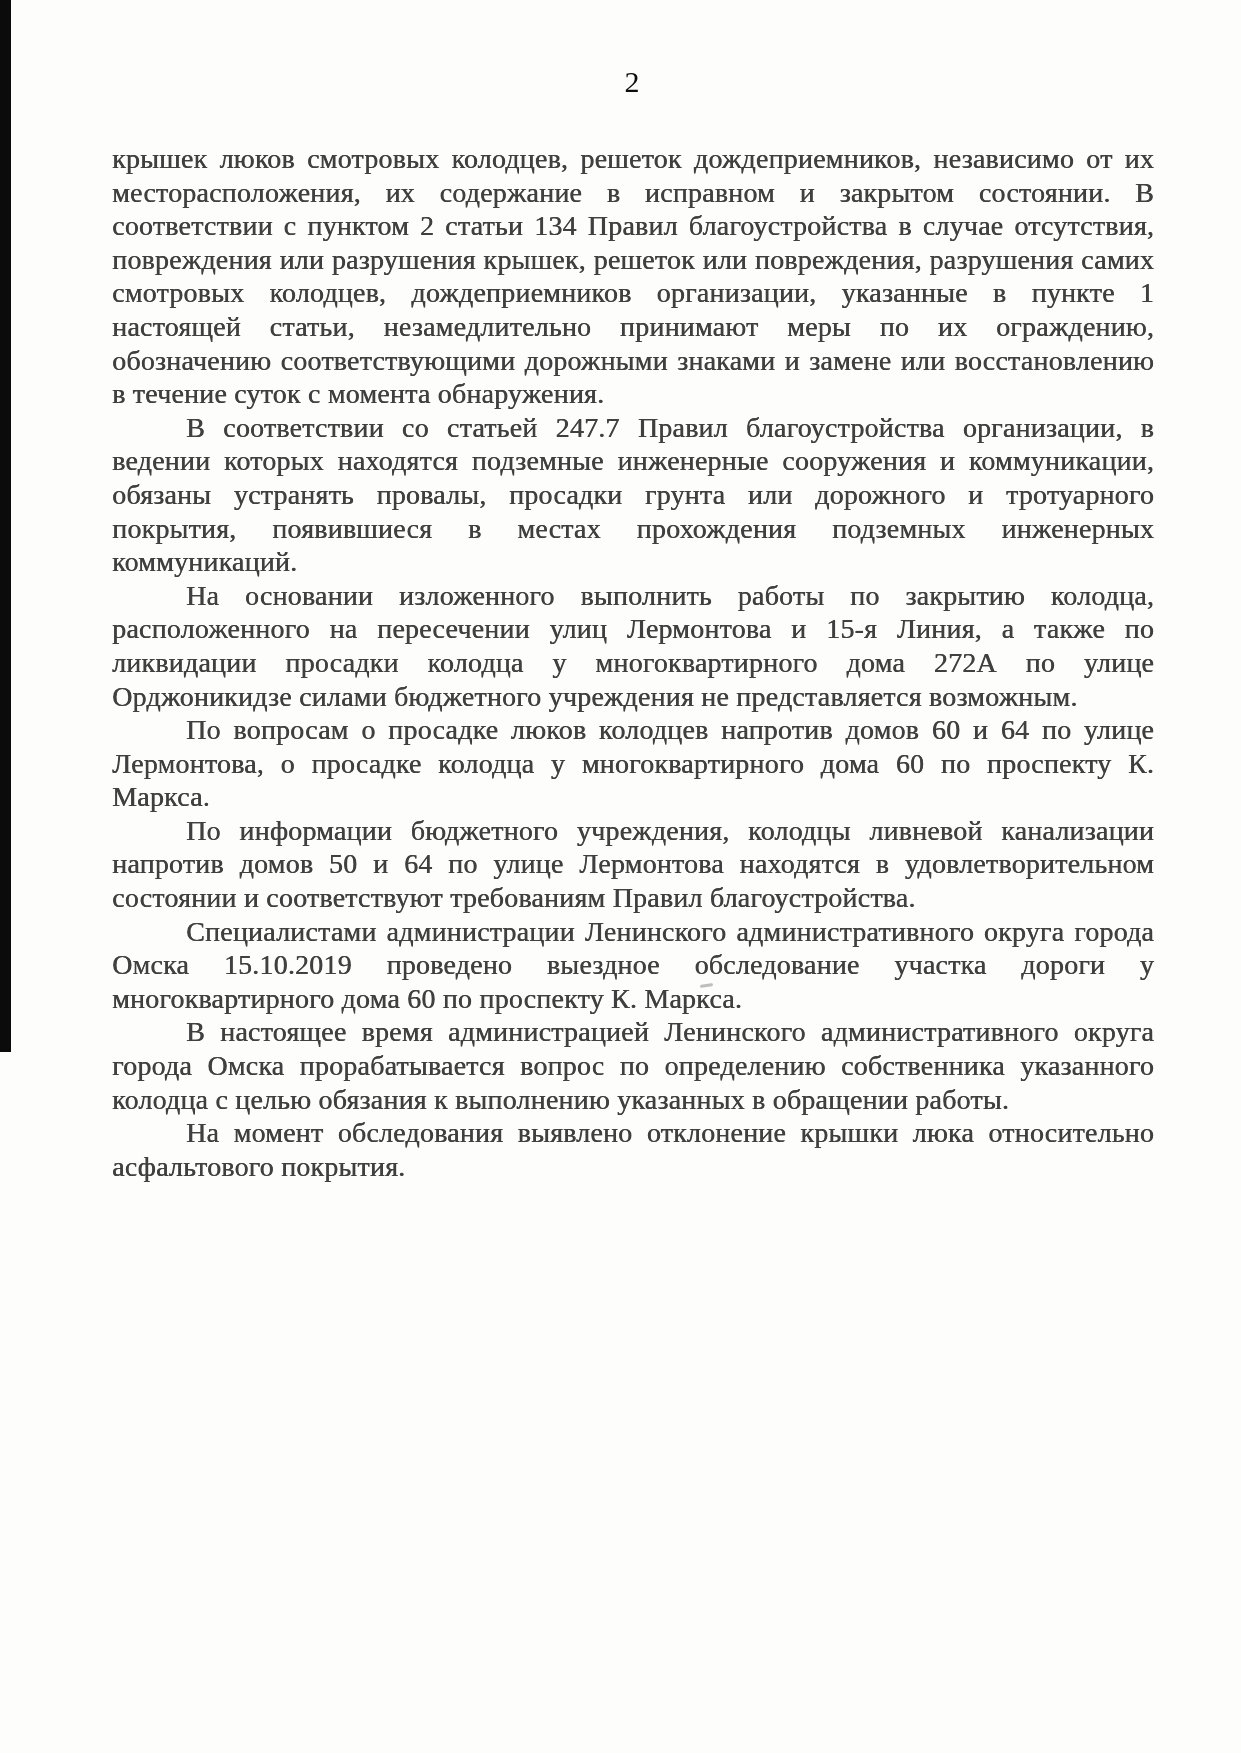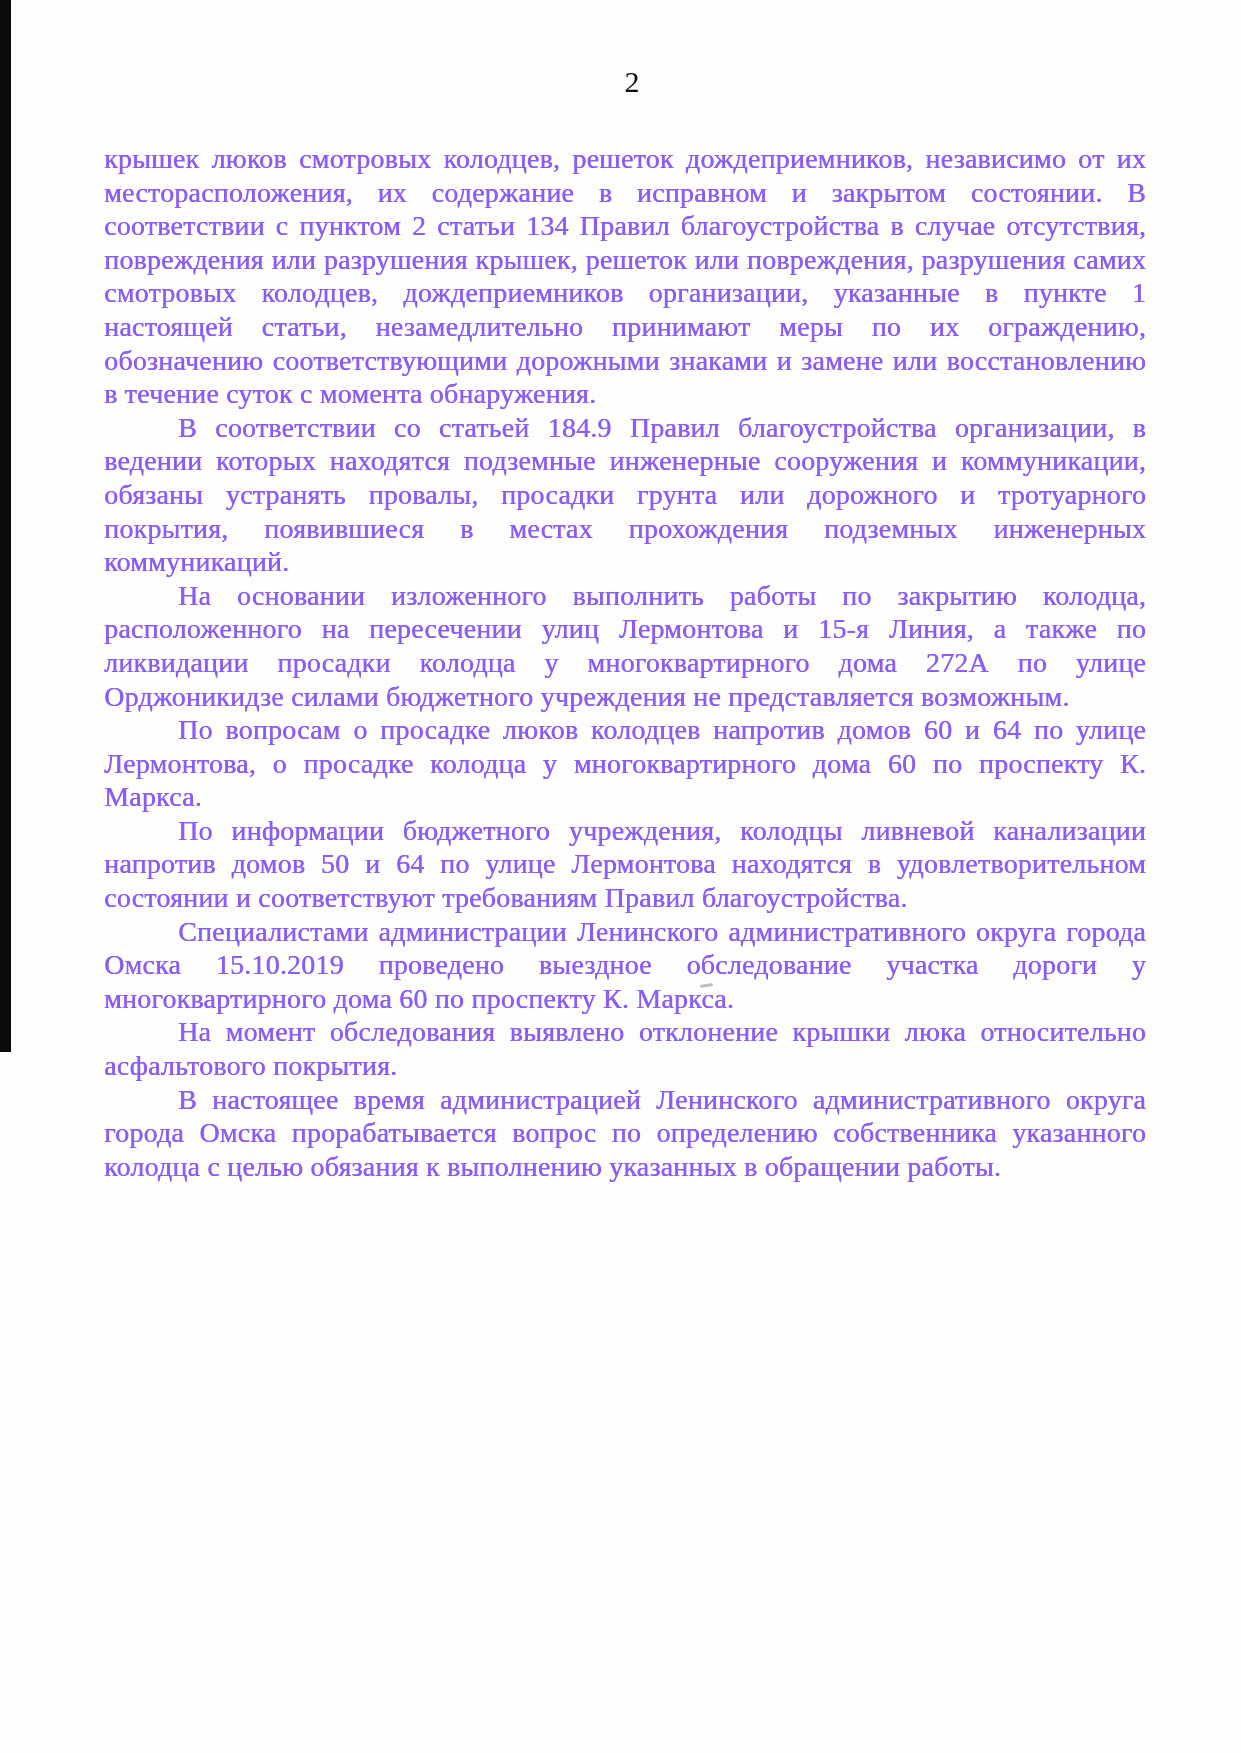--- a/index.html
+++ b/index.html
@@ -29,25 +29,25 @@
     left: 112px;
     width: 1040px;
     text-align: center;
     font-size: 30px;
     line-height: 32px;
     color: #0d0d0d;
   }
   .doc-body {
     position: absolute;
     top: 142px;
-    left: 104px;
+    left: 112px;
     width: 1042px;
     font-size: 28px;
     line-height: 33.6px;
-    color: #8b5cf6;
+    color: #404040;
     text-align: justify;
     letter-spacing: 0.2px;
     
     text-shadow: 0.45px 0 0 currentColor;
   }
   .para {
     margin: 0;
     padding: 0;
     text-indent: 74px;
   }
@@ -71,22 +71,22 @@
 </style>
 </head>
 <body>
 
 <div class="scan-edge"></div>
 
 <div class="page-number">2</div>
 
 <div class="doc-body">
     <p class="para continuation">крышек люков смотровых колодцев, решеток дождеприемников, независимо от их месторасположения, их содержание в исправном и закрытом состоянии. В соответствии с пунктом 2 статьи 134 Правил благоустройства в случае отсутствия, повреждения или разрушения крышек, решеток или повреждения, разрушения самих смотровых колодцев, дождеприемников организации, указанные в пункте 1 настоящей статьи, незамедлительно принимают меры по их ограждению, обозначению соответствующими дорожными знаками и замене или восстановлению в течение суток с момента обнаружения.</p>
-    <p class="para normal">В соответствии со статьей 184.9 Правил благоустройства организации, в ведении которых находятся подземные инженерные сооружения и коммуникации, обязаны устранять провалы, просадки грунта или дорожного и тротуарного покрытия, появившиеся в местах прохождения подземных инженерных коммуникаций.</p>
+    <p class="para normal">В соответствии со статьей 247.7 Правил благоустройства организации, в ведении которых находятся подземные инженерные сооружения и коммуникации, обязаны устранять провалы, просадки грунта или дорожного и тротуарного покрытия, появившиеся в местах прохождения подземных инженерных коммуникаций.</p>
     <p class="para normal">На основании изложенного выполнить работы по закрытию колодца, расположенного на пересечении улиц Лермонтова и 15-я Линия, а также по ликвидации просадки колодца у многоквартирного дома 272А по улице Орджоникидзе силами бюджетного учреждения не представляется возможным.</p>
     <p class="para italic">По вопросам о просадке люков колодцев напротив домов 60 и 64 по улице Лермонтова, о просадке колодца у многоквартирного дома 60 по проспекту К. Маркса.</p>
     <p class="para normal">По информации бюджетного учреждения, колодцы ливневой канализации напротив домов 50 и 64 по улице Лермонтова находятся в удовлетворительном состоянии и соответствуют требованиям Правил благоустройства.</p>
     <p class="para normal">Специалистами администрации Ленинского административного округа города Омска 15.10.2019 проведено выездное обследование участка дороги у многоквартирного дома 60 по проспекту К. Маркса.</p>
+    <p class="para normal">В настоящее время администрацией Ленинского административного округа города Омска прорабатывается вопрос по определению собственника указанного колодца с целью обязания к выполнению указанных в обращении работы.</p>
     <p class="para normal">На момент обследования выявлено отклонение крышки люка относительно асфальтового покрытия.</p>
-    <p class="para normal">В настоящее время администрацией Ленинского административного округа города Омска прорабатывается вопрос по определению собственника указанного колодца с целью обязания к выполнению указанных в обращении работы.</p>
   </div>
 
 <div class="scan-speck"></div>
 
 </body></html>

